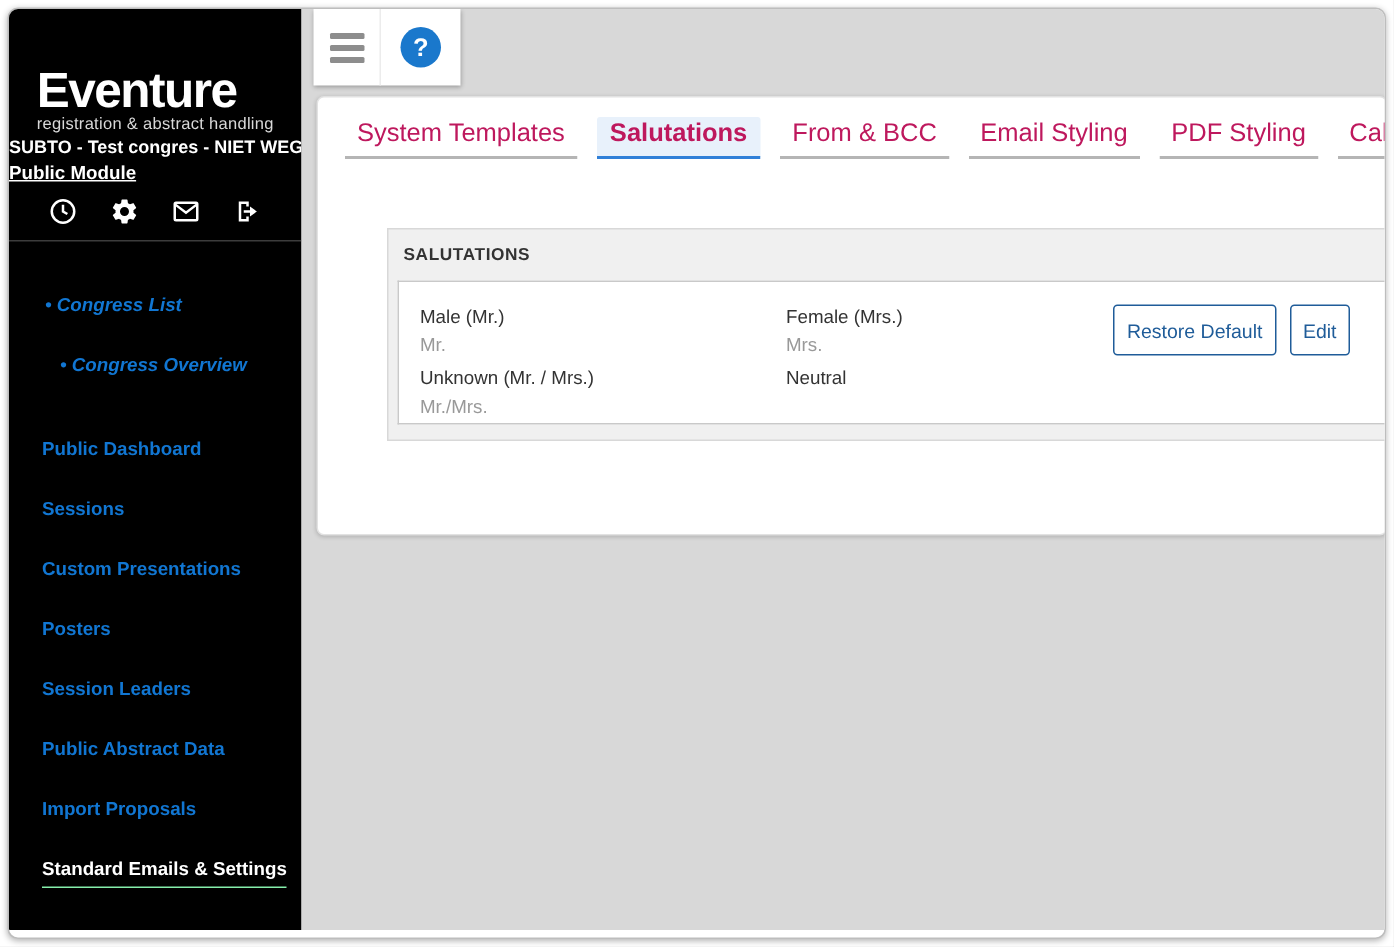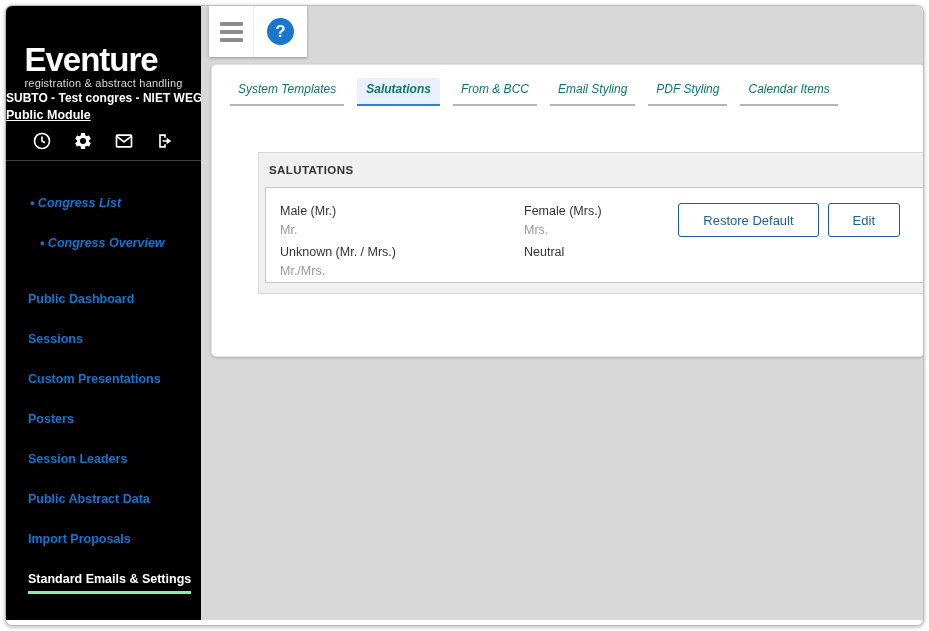--- a/index.html
+++ b/index.html
@@ -25,21 +25,21 @@
   .icon-row svg { width:20px; height:20px; display:block; cursor:pointer; }
   .sidebar-sep { position:absolute; top:154px; left:0; right:0; border-top:1px solid #3c3c3c; }
   .nav { position:absolute; top:190px; left:22px; right:8px; }
   .nav-item { font-size:12.5px; font-weight:600; color:#1176d2; line-height:14px;
               margin-bottom:26px; cursor:pointer; white-space:nowrap; }
   .nav-item.bulleted { padding-left:2px;font-style:italic; }
   .nav-item.bulleted::before { content:"\2022  "; }
   .nav-item.indent { padding-left:12px; }
   .nav-gap { height:16px; }
   .nav-item.active { color:#fff; }
-  .nav-item.active .u { display:inline-block; padding-bottom:5px; border-bottom:3px solid #86efac; }
+  .nav-item.active .u { display:inline-block; padding-bottom:5px; border-bottom:1px solid #86efac; }
 
   
   .main-area { position:absolute; left:195px; top:0; right:0; height:calc(100% - 5px);
                background:#d8d8d8; }
   .topbar-card { position:absolute; left:8px; top:0; width:98px; height:51px; background:#fff;
                  box-shadow:0 1px 3px rgba(0,0,0,.3); display:flex; align-items:stretch; }
   .tb-left { width:44px; display:flex; align-items:center; justify-content:center; cursor:pointer; }
   .hamburger { width:23px; }
   .hamburger div { height:4px; background:#8d8d8d; border-radius:1px; margin:4px 0; }
   .tb-divider { width:1px; background:#ececec; }
@@ -47,37 +47,37 @@
   .help-circle { width:27px; height:27px; border-radius:50%; background:#1a78cc; color:#fff;
                  font-size:17px; font-weight:700; display:flex; align-items:center; justify-content:center;
                  cursor:pointer; }
 
   .main-card { position:absolute; left:10px; top:58px; right:-2px; height:293px; background:#fff;
                border:1px solid #e2e2e2; border-radius:5px; box-shadow:0 1px 3px rgba(0,0,0,.18);
                overflow:hidden; }
 
   
   .tabs { position:absolute; top:13px; left:18px; display:flex; }
-  .tab { font-size:12px; color:#0f766e; line-height:20px; padding:1px 8px 5px 8px;
+  .tab { font-size:17px; color:#be185d; line-height:20px; padding:1px 8px 5px 8px;
          border-bottom:2px solid #b5b5b5; margin-right:13px; cursor:pointer;
-         border-radius:2px 2px 0 0; white-space:nowrap;font-style:italic; }
+         border-radius:2px 2px 0 0; white-space:nowrap; }
   .tab.active { background:#e8f1fb; border-bottom-color:#3080d8; padding:1px 9px 5px 9px; font-weight:600; }
 
   
   .panel { position:absolute; top:87px; left:46px; right:-2px; background:#f0f0f0;
            border:1px solid #d8d8d8; padding-bottom:10px; }
   .panel-head { height:34px; line-height:34px; padding-left:10px; font-size:11.5px;
                 font-weight:700; color:#333; letter-spacing:.4px; }
   .panel-body { background:#fff; border:1px solid #c9c9c9; border-right:none;
                 margin-left:6px; height:96px; position:relative; padding:14px 0 0 14px; }
   .fields { display:grid; grid-template-columns:244px auto; grid-row-gap:3px; width:480px; }
   .field-label { font-size:12.5px; font-weight:400; color:#333; line-height:19px; }
   .field-value { font-size:12.5px; color:#999; line-height:19px; min-height:19px; }
   .panel-actions { position:absolute; top:15px; right:25px; display:flex; gap:9px; }
-  .btn { height:34px; padding:0 24px; background:#fff; border:1px solid #1f5c99; border-radius:3px;
+  .btn { height:34px; padding:0 8px; background:#fff; border:1px solid #1f5c99; border-radius:3px;
          color:#1f5c99; font-size:13px; font-family:"Liberation Sans", sans-serif; cursor:pointer;
          white-space:nowrap; }
 </style>
 </head>
 <body>
 
 <div class="app">
 
   <aside class="sidebar">
     <div class="logo-wrap">

